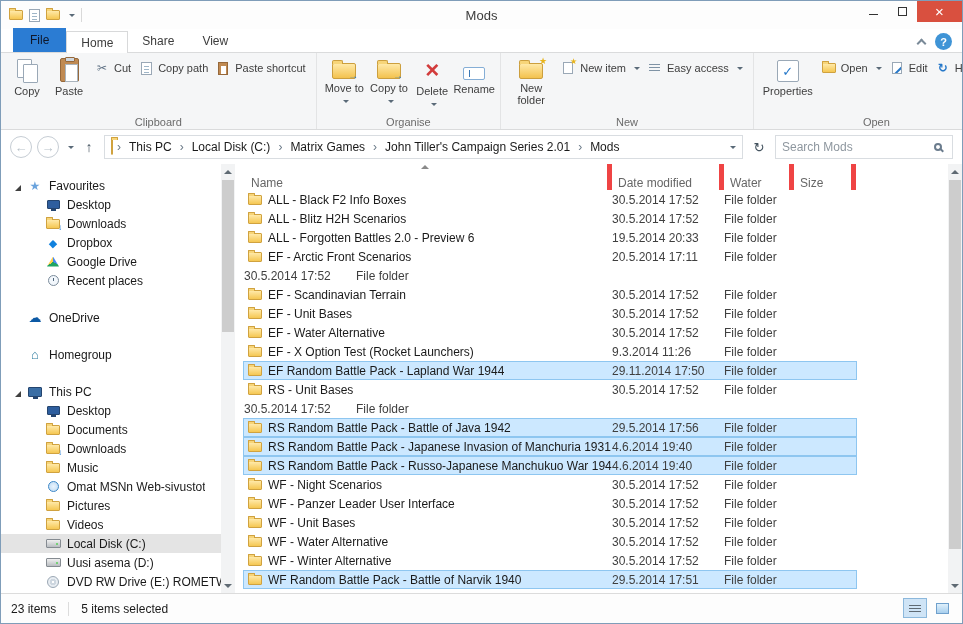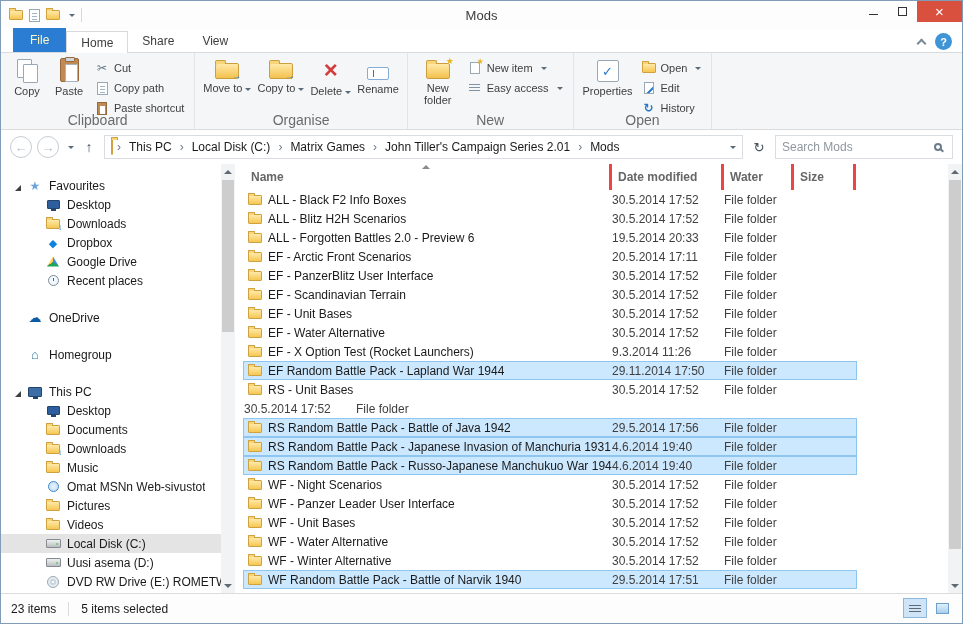--- a/index.html
+++ b/index.html
@@ -15,35 +15,35 @@
   .caption{position:absolute;right:0;top:0;display:flex;z-index:3;}
   .cap{height:21px;display:flex;align-items:center;justify-content:center;}
   .cap-min,.cap-max{width:29px;}
   .min-glyph{width:9px;height:1px;background:#333;margin-top:5px;}
   .max-glyph{width:9px;height:9px;border:1px solid #333;}
   .cap-close{width:45px;background:var(--close,#d9503f);}
   .close-glyph::before{content:"×";color:#fff;font-size:15px;line-height:1;}
 
   
   .tabrow{height:23px;background:#fff;display:flex;align-items:flex-end;position:relative;flex:none;}
-  .file-tab{height:18px;margin-left:12px;padding:12px 17px;background:var(--file-tab,#2b7cd3);color:#fef9c3;display:flex;align-items:center;font-size:12px;}
+  .file-tab{height:18px;margin-left:12px;padding:12px 17px;background:var(--file-tab,#2b7cd3);color:#0f172a;display:flex;align-items:center;font-size:12px;}
   .tab{height:22px;padding:0 14px;display:flex;align-items:center;color:#3c3c3c;}
   .tab.active{background:#fff;border:1px solid #d8d9da;border-bottom:none;position:relative;z-index:2;margin-bottom:-1px;}
   .tabrow-right{position:absolute;right:10px;top:4px;display:flex;align-items:center;gap:10px;}
   .chevup{width:7px;height:7px;border-left:2px solid #7a8a98;border-top:2px solid #7a8a98;transform:rotate(45deg);margin-top:3px;}
   .helpbtn{width:17px;height:17px;border-radius:50%;background:#3f94d6;display:flex;align-items:center;justify-content:center;}
   .helpbtn::before{content:"?";color:#fff;font-size:11px;font-weight:bold;}
 
   
   .ribbon{height:78px;background:#f5f6f7;border-top:1px solid #dadbdc;border-bottom:1px solid #dadbdc;display:flex;flex:none;}
   .rgroup{position:relative;height:100%;padding:3px 6px 15px 6px;border-right:1px solid #e3e4e5;display:flex;align-items:flex-start;gap:2px;}
-  .rgroup-label{position:absolute;bottom:1px;left:0;right:0;text-align:center;color:#6b6b6b;font-size:14px;}
+  .rgroup-label{position:absolute;bottom:1px;left:0;right:0;text-align:center;color:#6b6b6b;font-size:11px;}
   .bigbtn{display:flex;flex-direction:column;align-items:center;padding:2px 2px 0 2px;gap:3px;font-size:11px;color:#3e3e3e;text-align:center;min-width:40px;}
   .bigbtn .blabel{line-height:12px;}
-  .smallcol{display:flex;flex-direction:column;padding-top:2px;}
+  .smallcol{display:flex;padding-top:2px;}
   .smallbtn{display:flex;align-items:center;gap:5px;height:20px;padding:0 4px;font-size:11px;color:#3e3e3e;white-space:nowrap;}
   .sic{width:14px;display:flex;align-items:center;justify-content:center;flex:none;}
   .dd{display:inline-block;width:0;height:0;border-left:3px solid transparent;border-right:3px solid transparent;border-top:3px solid #5a6a78;margin-left:3px;vertical-align:middle;}
 
   
   .ic-copy-big{position:relative;width:22px;height:24px;}
   .ic-copy-big::before,.ic-copy-big::after{content:"";position:absolute;width:13px;height:17px;background:#fff;border:1px solid #9aa8b6;border-radius:1px;}
   .ic-copy-big::before{left:1px;top:1px;}
   .ic-copy-big::after{left:7px;top:6px;}
   .ic-paste-big{position:relative;width:19px;height:24px;background:#c08a52;border:1px solid #96683a;border-radius:2px;}
@@ -140,21 +140,21 @@
   .sb-down{bottom:0;}
   .tri-u{width:0;height:0;border-left:4px solid transparent;border-right:4px solid transparent;border-bottom:4px solid #5f6a73;}
   .tri-d{width:0;height:0;border-left:4px solid transparent;border-right:4px solid transparent;border-top:4px solid #5f6a73;}
   .sb-thumb{position:absolute;left:1px;width:12px;background:#cdcdcd;}
   .thumb-side{top:16px;height:152px;}
   .thumb-file{top:16px;height:calc(100% - 60px);}
 
   
   .filepane{flex:1;display:flex;flex-direction:column;overflow:hidden;background:#fff;}
   .colheader{margin-left:8px;width:614px;height:26px;display:flex;color:#666;flex:none;}
-  .hcell{display:flex;align-items:center;border-right:3px solid #ef4444;position:relative;padding-left:6px;font-weight:bold;}
+  .hcell{display:flex;align-items:flex-end;border-right:5px solid #ef4444;position:relative;padding-left:6px;}
   .h-name{flex:0 0 369px;padding-left:8px;}
   .h-date{flex:0 0 112px;}
   .h-type{flex:0 0 70px;}
   .h-size{flex:0 0 62px;}
   .sort-caret{position:absolute;top:1px;left:50%;margin-left:-4px;width:0;height:0;border-left:4px solid transparent;border-right:4px solid transparent;border-bottom:4px solid #8a8a8a;}
   .rows{flex:1;overflow:hidden;}
   .frow{height:19px;width:614px;margin-left:8px;display:flex;align-items:center;border:1px solid transparent;}
   .frow.selected{background:var(--selection,#cce8ff);border-color:var(--selection-border,#8ec6f0);}
   .c-name{flex:0 0 368px;display:flex;align-items:center;gap:6px;padding-left:4px;overflow:hidden;white-space:nowrap;}
   .ntext{overflow:hidden;}
@@ -528,24 +528,20 @@
           <div class="frow">
             <div class="c-name">
               <span class="i-folder"></span>
               <span class="ntext">EF - Arctic Front Scenarios</span>
             </div>
             <div class="c-date">20.5.2014 17:11</div>
             <div class="c-type">File folder</div>
             <div class="c-size"></div>
           </div>
           <div class="frow">
-            <div class="c-name">
-              <span class="i-folder"></span>
-              <span class="ntext">EF - PanzerBlitz User Interface</span>
-            </div>
             <div class="c-date">30.5.2014 17:52</div>
             <div class="c-type">File folder</div>
             <div class="c-size"></div>
           </div>
           <div class="frow">
             <div class="c-name">
               <span class="i-folder"></span>
               <span class="ntext">EF - Scandinavian Terrain</span>
             </div>
             <div class="c-date">30.5.2014 17:52</div>

